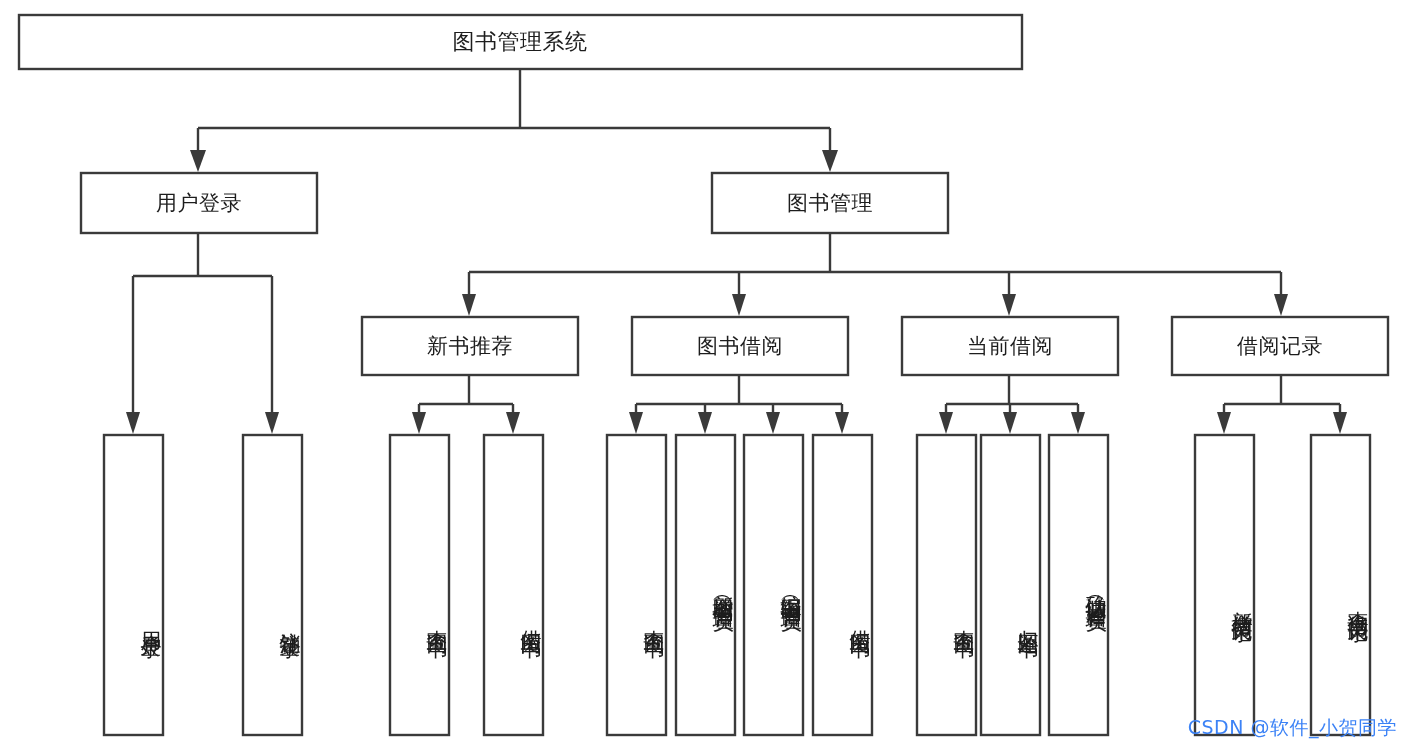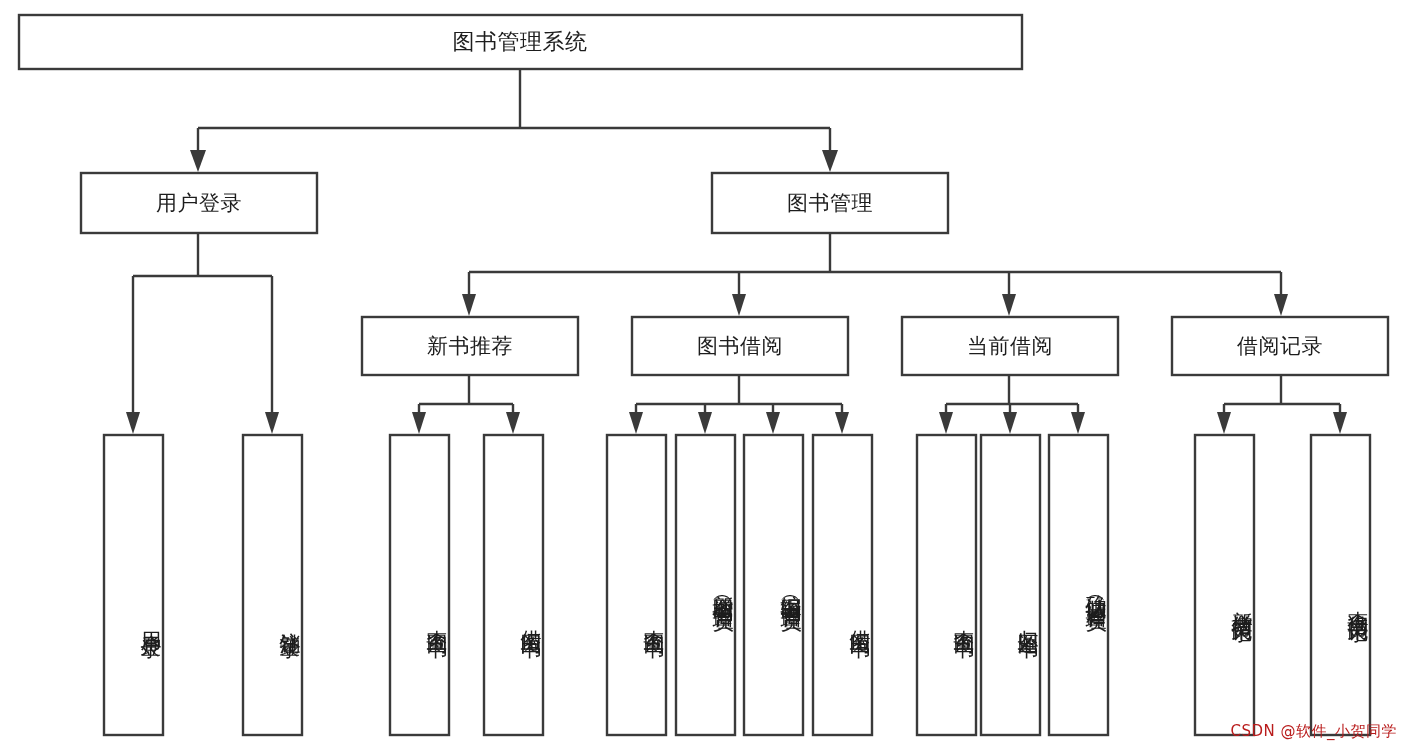--- a/index.html
+++ b/index.html
@@ -69,22 +69,22 @@
     letter-spacing: 2.5px;
     pointer-events: none;
     text-align: left;
     white-space: nowrap;
   }
   .watermark {
     position: absolute;
     right: 8px;
     bottom: 6px;
     font-family: "DejaVu Sans", "Liberation Sans", sans-serif;
-    font-size: 15px;
-    color: #b91c1c;
+    font-size: 19px;
+    color: #3b82f6;
     letter-spacing: 0.5px;
     white-space: nowrap;
   }
 </style>
 </head>
 <body>
 
 <div id="diagram-root">
 
   <svg class="canvas" viewBox="0 0 1405 747" xmlns="http://www.w3.org/2000/svg">

